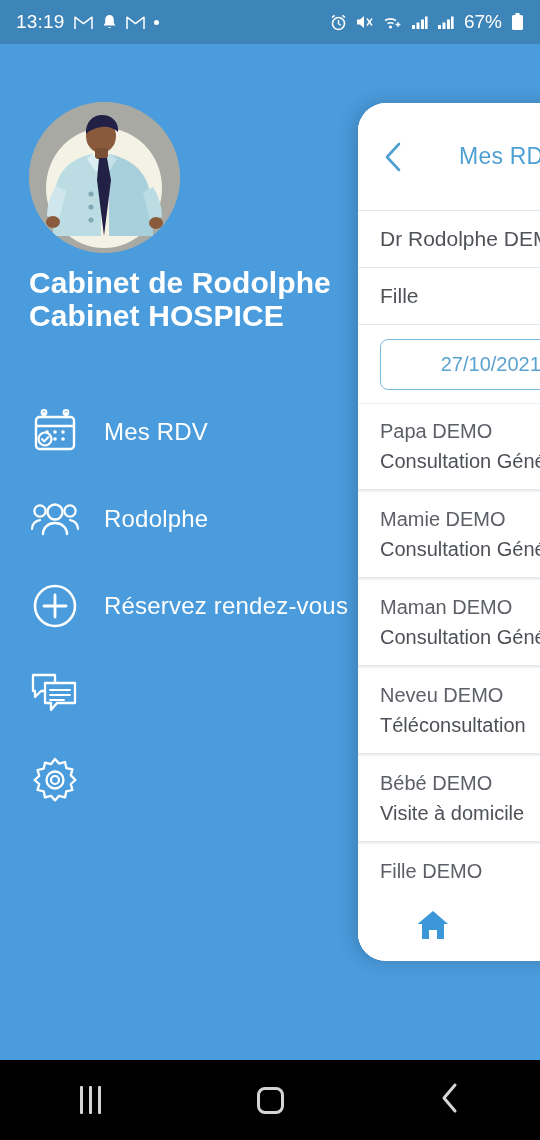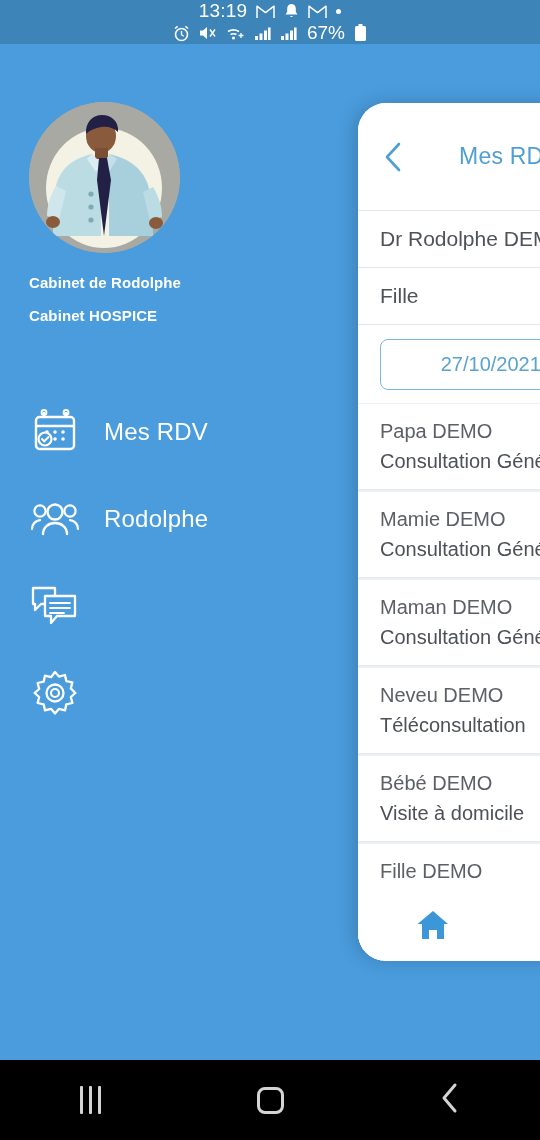--- a/index.html
+++ b/index.html
@@ -25,21 +25,20 @@
     position: absolute;
     top: 0; left: 0;
     width: 540px; height: 44px;
     background: #3d84b8;
     display: flex;
     align-items: center;
     justify-content: space-between;
     padding: 0 16px;
     color: #ffffff;
     font-size: 19px;
-    flex-direction: column;
   }
   .status-left, .status-right {
     display: flex;
     align-items: center;
     gap: 9px;
   }
   .status-time { font-size: 19px; letter-spacing: .2px; }
   .sb-ico { display: inline-flex; align-items: center; justify-content: center; }
   .sb-dot { width: 5px; height: 5px; border-radius: 50%; background: #fff; display:inline-block; }
   .battery-pct { font-size: 19px; margin-left: 1px; }
@@ -61,21 +60,21 @@
     background: #a9a9a4;
     overflow: hidden;
   }
   .avatar-wrap svg { display: block; width: 151px; height: 151px; }
 
   .clinic-name {
     position: absolute;
     top: 222px; left: 29px;
     width: 330px;
     color: #ffffff;
-    font-size: 15px;
+    font-size: 30px;
     font-weight: bold;
     line-height: 33px;
     letter-spacing: .1px;
   }
 
   .menu {
     position: absolute;
     top: 344px; left: 0;
     width: 400px;
   }
@@ -376,20 +375,29 @@
             <path d="M13 35c0-6.6 5.4-11 12-11s12 4.4 12 11" fill="none" stroke="#fff" stroke-width="2.4" stroke-linecap="round"></path>
             <circle cx="10" cy="12" r="5.6" fill="none" stroke="#fff" stroke-width="2.2"></circle>
             <path d="M2 30c0-5 3.6-8.4 8-8.8" fill="none" stroke="#fff" stroke-width="2.2" stroke-linecap="round"></path>
             <circle cx="40" cy="12" r="5.6" fill="none" stroke="#fff" stroke-width="2.2"></circle>
             <path d="M48 30c0-5-3.6-8.4-8-8.8" fill="none" stroke="#fff" stroke-width="2.2" stroke-linecap="round"></path>
           </svg>
         </span>
         <span class="menu-label">Rodolphe</span>
       </div>
 
+      <div class="menu-item">
+        <span class="menu-icon">
+          <svg width="48" height="48" viewBox="0 0 48 48">
+            <circle cx="24" cy="24" r="20" fill="none" stroke="#fff" stroke-width="2.6"></circle>
+            <path d="M24 13v22M13 24h22" stroke="#fff" stroke-width="2.8" stroke-linecap="round"></path>
+          </svg>
+        </span>
+        <span class="menu-label">Réservez rendez-vous</span>
+      </div>
 
       <div class="menu-item">
         <span class="menu-icon">
           <svg width="48" height="44" viewBox="0 0 48 44">
             <path d="M2 4h22v16H10l-6 6v-6H2z" fill="none" stroke="#fff" stroke-width="2.3" stroke-linejoin="round"></path>
             <path d="M14 12h30v20H26l-6 7v-7h-6z" fill="#4a9cdd" stroke="#fff" stroke-width="2.3" stroke-linejoin="round"></path>
             <path d="M19 19h20M19 24h20M19 29h14" stroke="#fff" stroke-width="1.8" stroke-linecap="round"></path>
           </svg>
         </span>
       </div>

